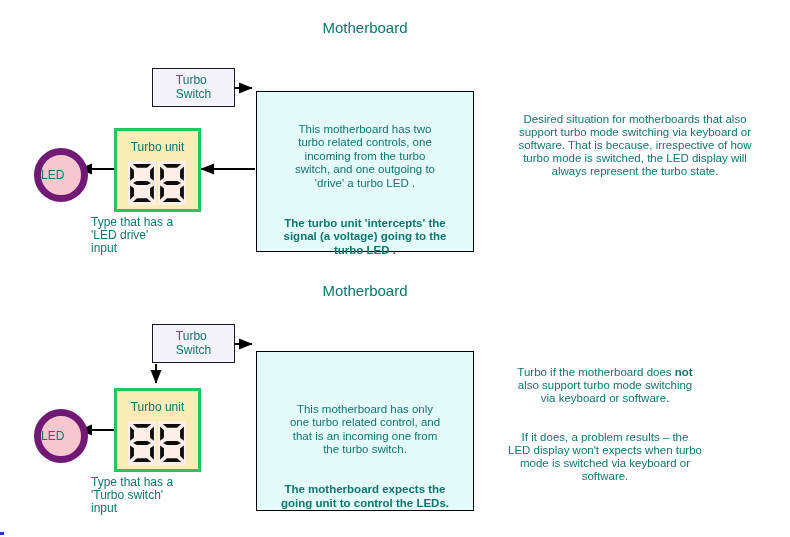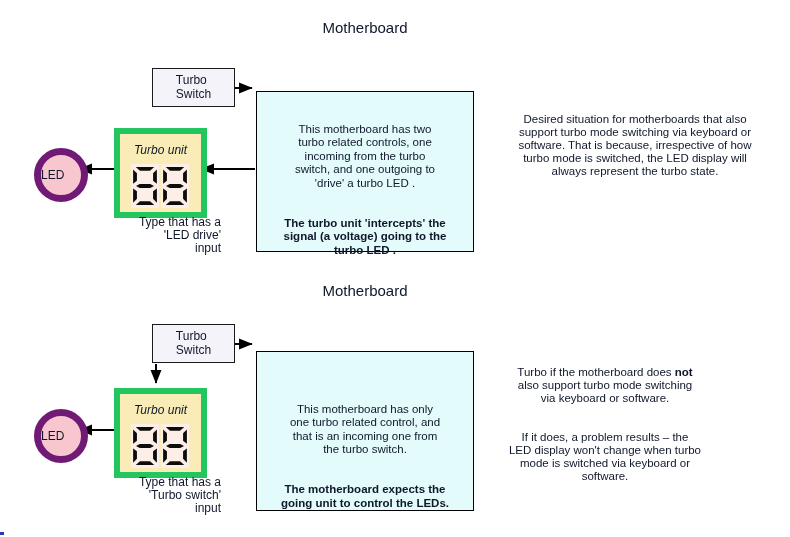--- a/index.html
+++ b/index.html
@@ -1,60 +1,60 @@
 <!DOCTYPE html>
 <html><head>
 <meta charset="utf-8">
 <style>
   html,body { margin:0; padding:0; background:#fff; }
   #canvas {
     position:relative; width:790px; height:537px; background:#FFFFFF;
-    font-family:"Liberation Sans","DejaVu Sans",sans-serif; color:#0f172a;
+    font-family:"Liberation Sans","DejaVu Sans",sans-serif; color:#0f766e;
     overflow:hidden;
   }
   .abs { position:absolute; }
   .title {
     width:218px; text-align:center; font-size:15px; line-height:15px;
   }
   .board {
     width:216px; background:#E3FBFB; border:1px solid #000;margin-top:43px;
   }
   .board-text {
     position:absolute; left:0; right:0; text-align:center;
     font-size:11.5px; line-height:13.5px; white-space:pre-line;
   }
   .board-text .p2 { margin-top:13px;font-weight:bold; }
   .smallbox {
     width:81px; height:37px; background:#F5F3FA; border:1px solid #1a1a1a;
     display:flex; align-items:center; justify-content:center;
     text-align:left; font-size:12px; line-height:13.5px; white-space:pre-line;margin-left:38px;
   }
   .unit {
-    width:81px; height:78px; background:#F9ECB7; border:6px solid #22c55e;font-style:italic;
+    width:81px; height:78px; background:#F9ECB7; border:3px solid #22c55e;
   }
   .unit-label {
     position:absolute; top:9px; left:0; width:100%;
     text-align:center; font-size:12px;
   }
   .display {
     position:absolute; left:11px; top:30px; width:58px; height:44px;
     display:flex; gap:2px;
   }
   .cell {
     width:28px; height:44px; background:#FDEFE7;
     display:flex; align-items:center; justify-content:center;
   }
   .cell svg { display:block; }
   .led {
     width:40px; height:40px; border-radius:50%;
     background:#F8C6CE; border:7px solid #701a75;
     display:flex; align-items:center; font-size:12px;
   }
   .caption {
-    width:130px; text-align:right; font-size:12px; line-height:13px;
+    width:130px; text-align:left; font-size:12px; line-height:13px;
     white-space:pre-line;
   }
   .note {
     text-align:center; font-size:11.5px; line-height:13px; white-space:pre-line;margin-top:20px;
   }
   .note .p2 { margin-top:13px; }
   #arrows { position:absolute; left:0; top:0; pointer-events:none; }
   #arrows line { stroke:#000; stroke-width:2; }
   #arrows marker path { fill:#000; }
   #stray { left:0; top:532px; width:4px; height:3px; background:#2936C0; }
@@ -211,19 +211,19 @@
 
   <div id="caption-bottom" class="abs caption">Type that has a
 'Turbo switch'
 input</div>
 
   <div id="note-bottom" class="abs note">
     <div class="p1"><span>Turbo if the motherboard does </span><b>not</b><span>
 also support turbo mode switching
 via keyboard or software.</span></div>
     <div class="p2">If it does, a problem results – the
-LED display won't change when turbo
+LED display won't expects when turbo
 mode is switched via keyboard or
 software.</div>
   </div>
 
   <div id="stray" class="abs"></div>
 </div>
 
 </body></html>

